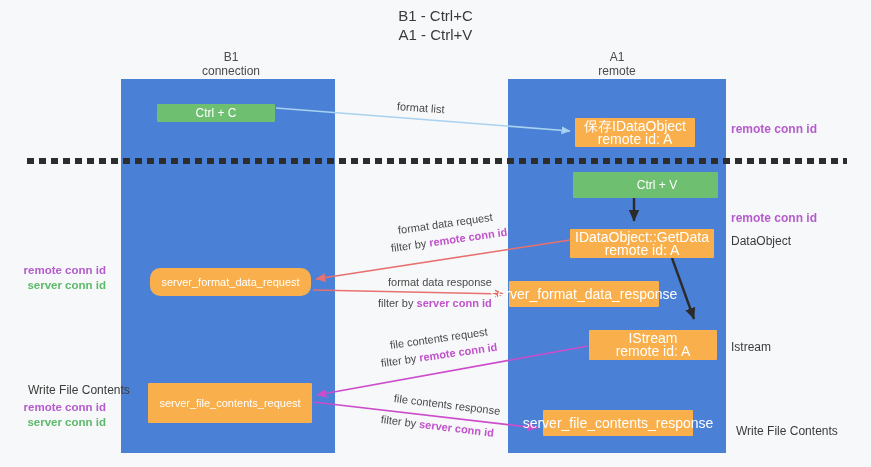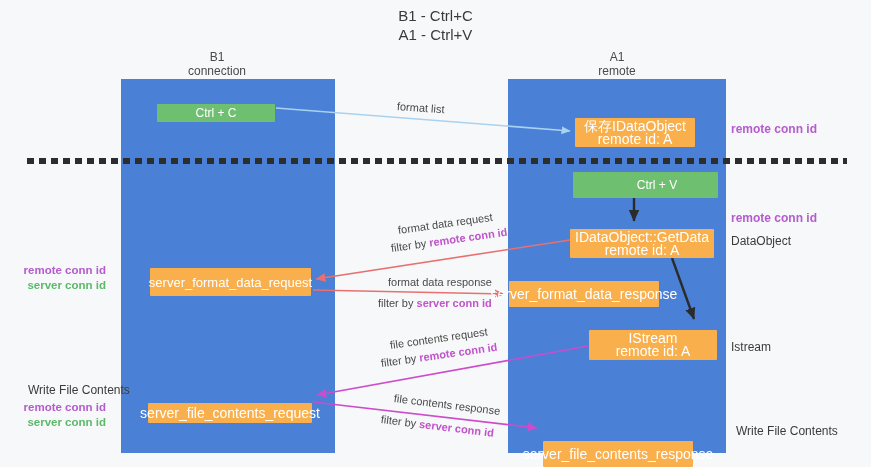--- a/index.html
+++ b/index.html
@@ -2,21 +2,21 @@
 <html><head>
 <meta charset="utf-8">
 <style>
   html,body{margin:0;padding:0;background:#f7f8f9;font-family:"Liberation Sans",sans-serif;}
   .stage{position:relative;width:871px;height:467px;background:#f7f8f9;overflow:hidden;}
   .title{position:absolute;left:0;right:0;top:6px;text-align:center;font-size:15px;color:#3a3a3a;line-height:19px;z-index:5;}
   .lane{position:absolute;top:79px;height:374px;background:#4a80d6;z-index:1;}
   .lane-left{left:121px;width:214px;}
   .lane-right{left:508px;width:218px;}
   .lane-header{position:absolute;top:50px;text-align:center;font-size:12px;color:#4a4a4a;line-height:14px;z-index:5;}
-  .lh-left{left:110px;width:214px;}
+  .lh-left{left:124px;width:214px;}
   .lh-right{left:508px;width:218px;}
   .dashes{position:absolute;left:27px;top:158px;width:820px;height:6px;z-index:4;
           background:repeating-linear-gradient(to right,#2d2d2d 0 7px,transparent 7px 12px);}
   .box{position:absolute;z-index:3;display:flex;flex-direction:column;align-items:center;justify-content:center;
        color:#fff;text-align:center;white-space:nowrap;border-radius:1px;}
   .green{background:#6ebf70;font-size:12px;}
   .orange{background:#f9af4b;font-size:14px;line-height:13px;}
   .side{position:absolute;z-index:5;font-size:12px;color:#3b3b3b;white-space:nowrap;}
   .purple{color:#b55bce;font-weight:bold;}
   .greentxt{color:#5cb96a;font-weight:bold;}
@@ -83,38 +83,38 @@
 
   <div class="box green" style="left:573px;top:172px;width:122px;height:26px;padding-left:23px;">
     <div>Ctrl + V</div>
   </div>
 
   <div class="box orange" style="left:570px;top:229px;width:144px;height:29px;">
     <div>IDataObject::GetData</div>
     <div>remote id: A</div>
   </div>
 
-  <div class="box orange" style="left:150px;top:268px;width:161px;height:28px;font-size:13px;">
+  <div class="box orange" style="left:150px;top:268px;width:161px;height:28px;font-size:11px;border-radius:10px;">
     <div>server_format_data_request</div>
   </div>
 
   <div class="box orange" style="left:509px;top:281px;width:150px;height:26px;">
     <div>server_format_data_response</div>
   </div>
 
   <div class="box orange" style="left:589px;top:330px;width:128px;height:30px;">
     <div>IStream</div>
     <div>remote id: A</div>
   </div>
 
-  <div class="box orange" style="left:148px;top:383px;width:164px;height:20px;font-size:14px;margin-top:20px;">
+  <div class="box orange" style="left:148px;top:383px;width:164px;height:40px;font-size:11px;">
     <div>server_file_contents_request</div>
   </div>
 
-  <div class="box orange" style="left:543px;top:441px;width:150px;height:26px;">
+  <div class="box orange" style="left:543px;top:410px;width:150px;height:26px;">
     <div>server_file_contents_response</div>
   </div>
 
   <div class="alabel" style="left:397px;top:100px;transform:rotate(4deg);">format list</div>
 
   <div class="alabel" style="left:398px;top:224px;transform:rotate(-8deg);">format data request</div>
   <div class="alabel" style="left:391px;top:242px;transform:rotate(-8deg);">
     <span>filter by </span><span class="purple">remote conn id</span>
   </div>
 

